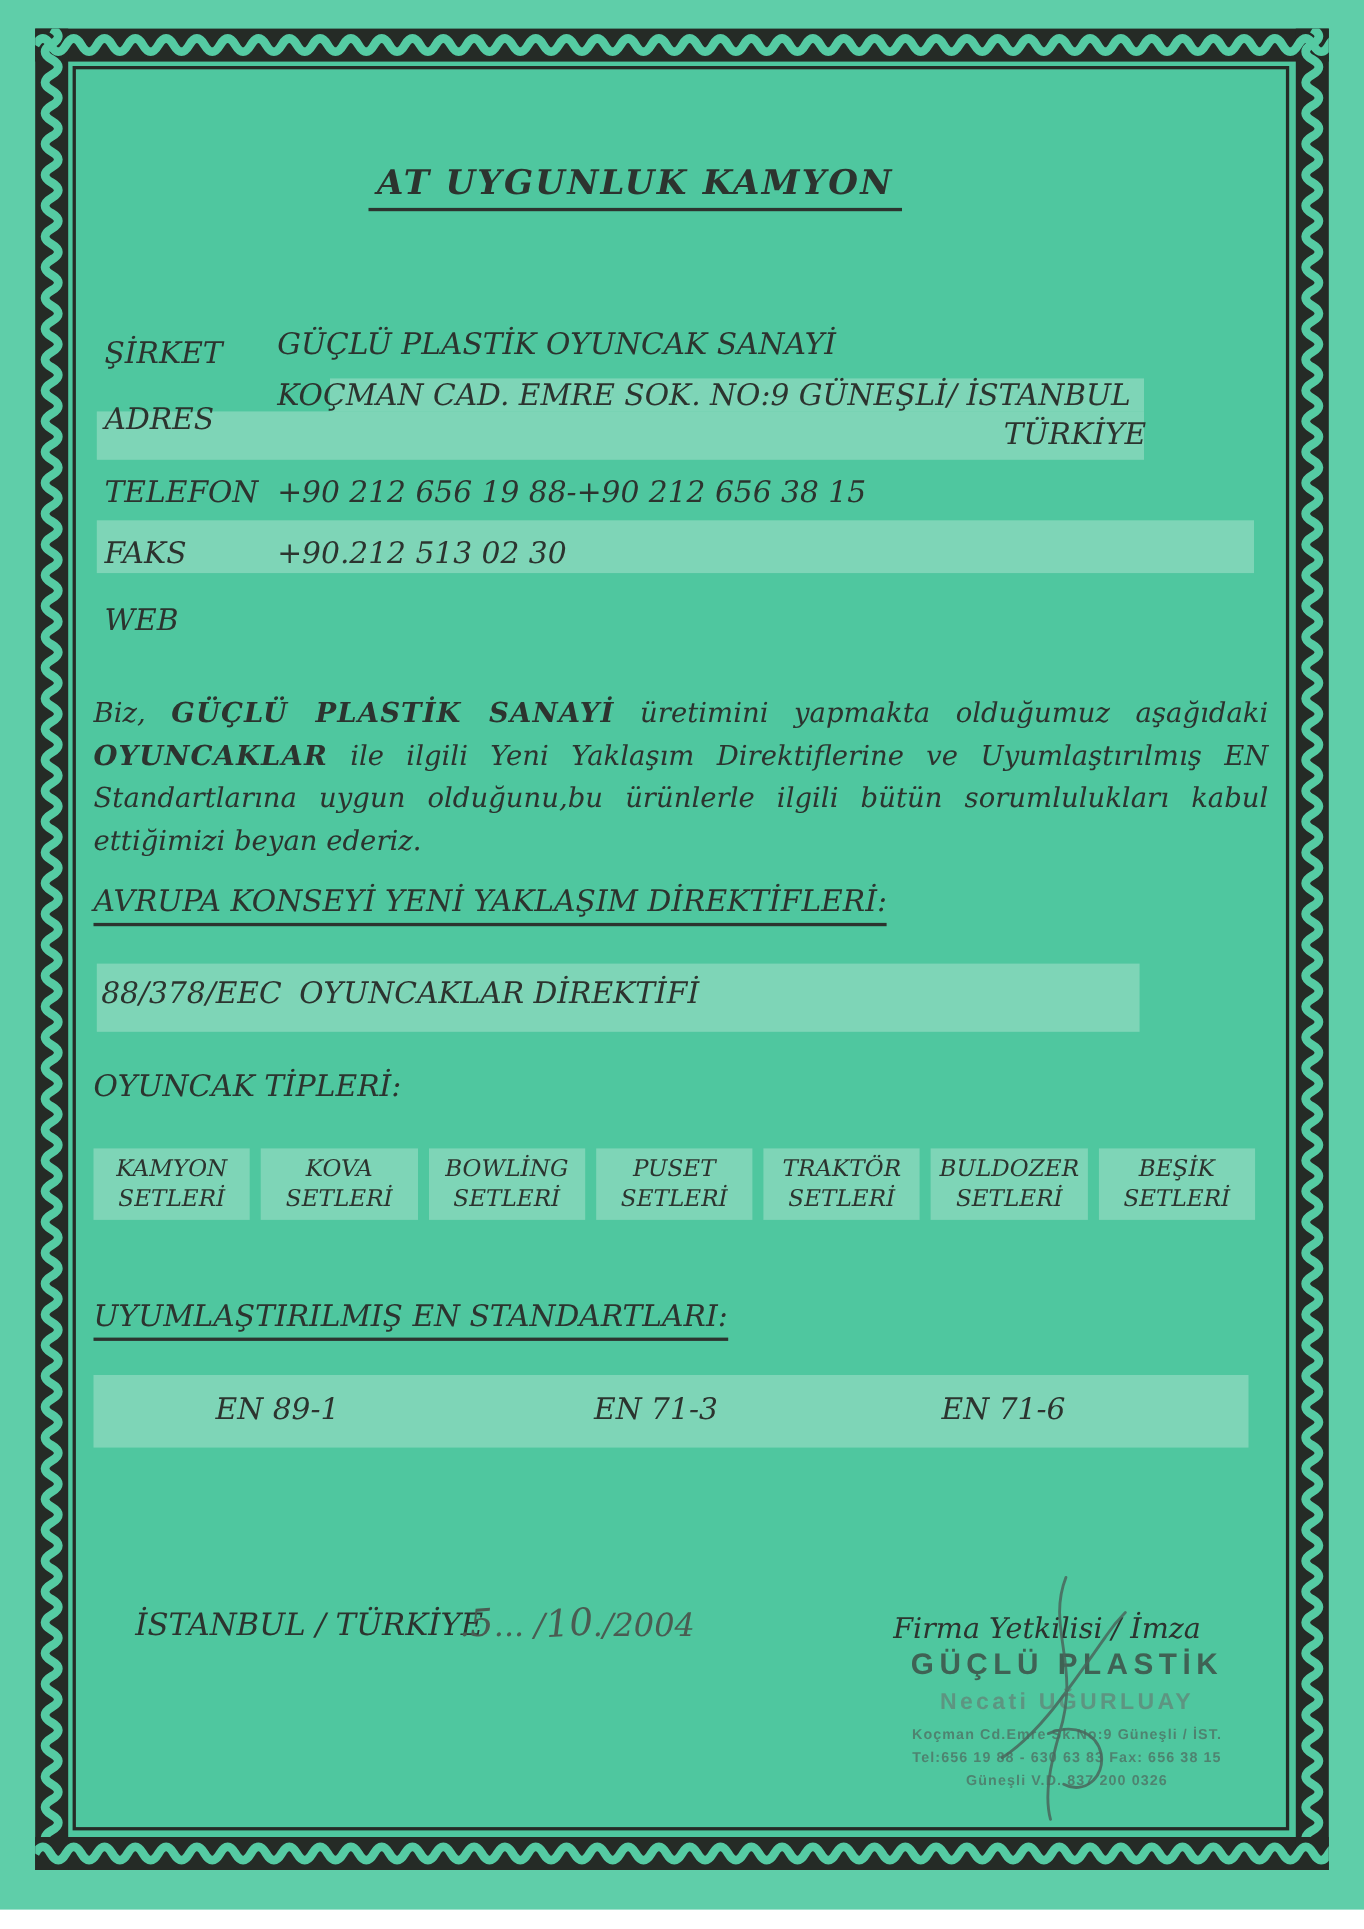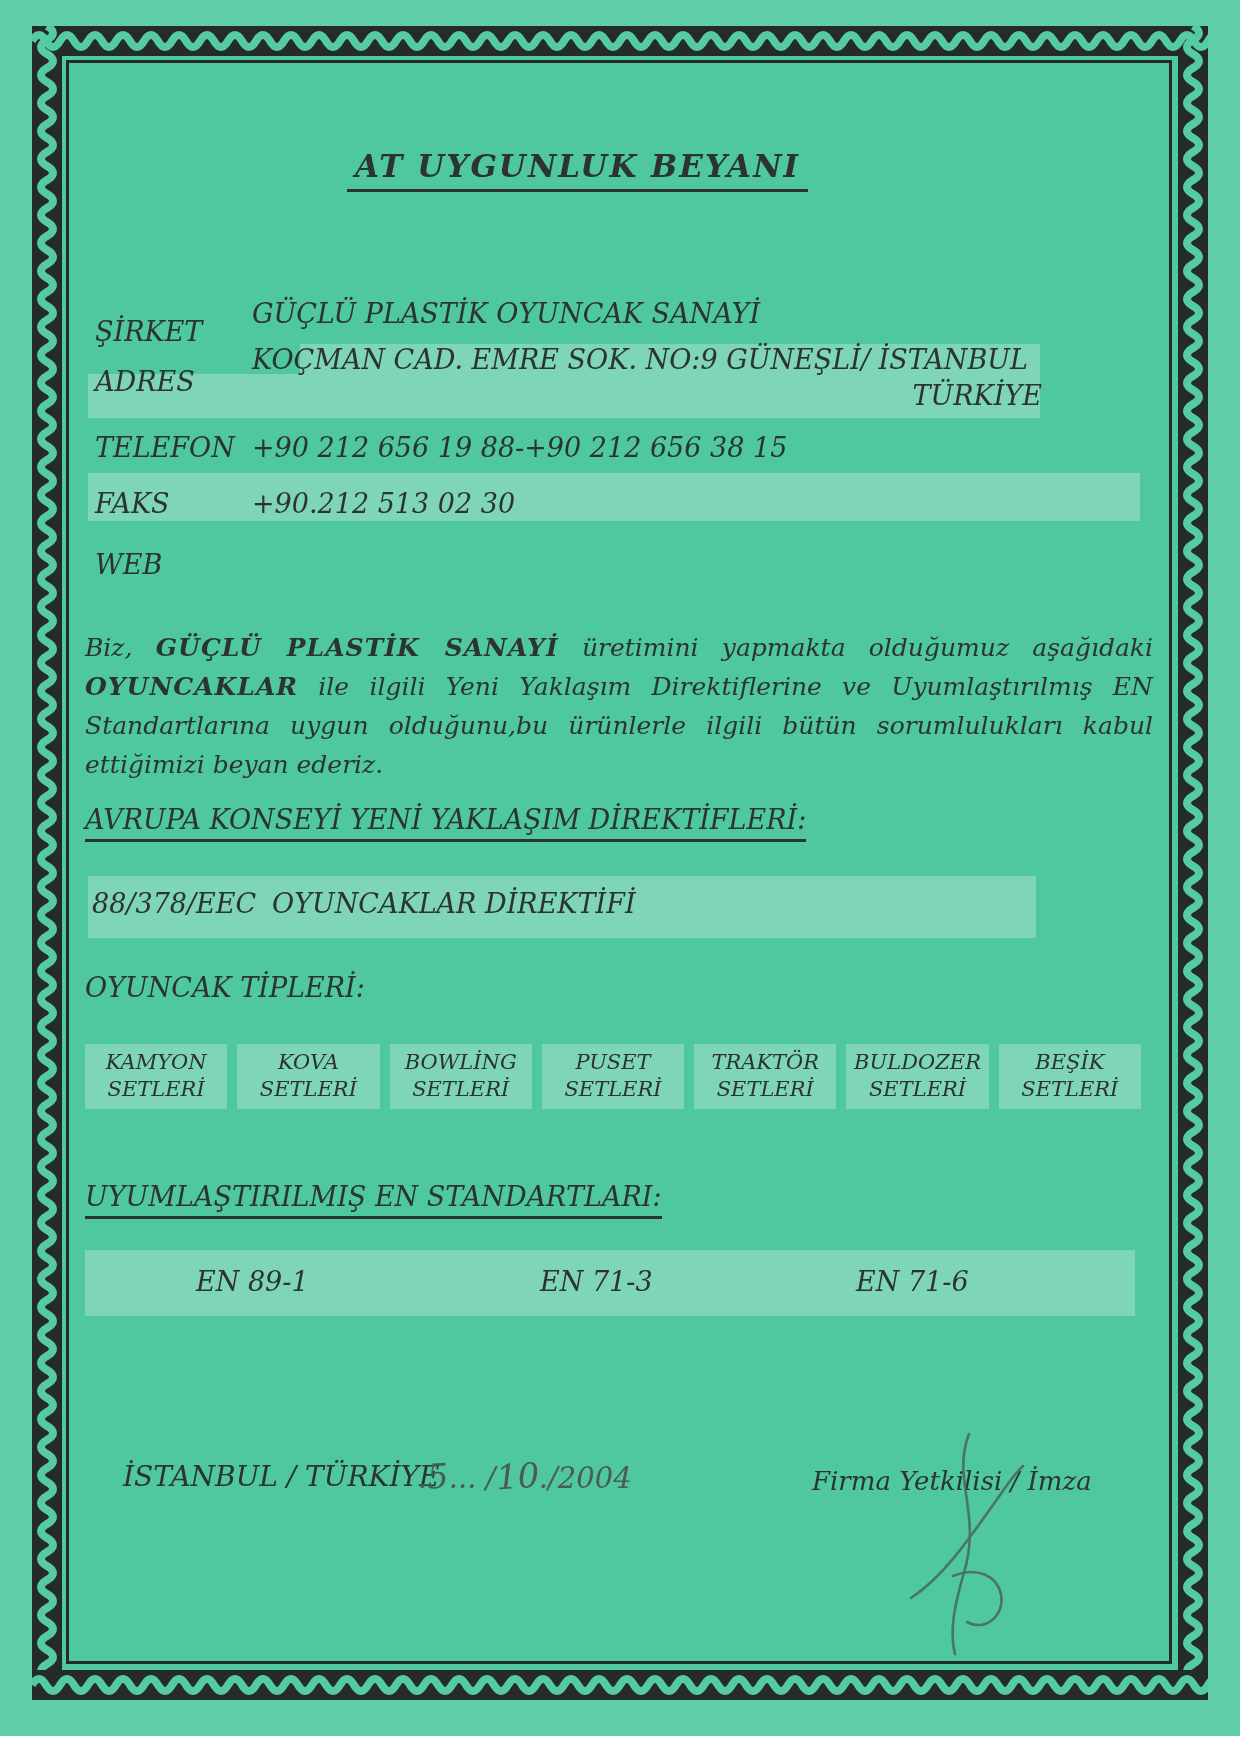--- a/index.html
+++ b/index.html
@@ -81,24 +81,24 @@
       </svg>
     <div class="inner-rule"></div>
 
     <div class="hl" style="left:300px;top:344px;width:740px;height:30px"></div>
     <div class="hl" style="left:88px;top:374px;width:952px;height:44px"></div>
     <div class="hl" style="left:88px;top:473px;width:1052px;height:48px"></div>
     <div class="hl" style="left:88px;top:876px;width:948px;height:62px"></div>
     <div class="hl" style="left:85px;top:1250px;width:1050px;height:66px"></div>
 
     <div class="title doc">
-      <span>AT UYGUNLUK BEYANI</span>
+      <span>AT UYGUNLUK KAMYON</span>
     </div>
 
-    <div class="lbl doc" style="top:316px">ŞİRKET</div>
+    <div class="lbl doc" style="top:306px">ŞİRKET</div>
     <div class="val doc" style="top:298px">GÜÇLÜ PLASTİK OYUNCAK SANAYİ</div>
 
     <div class="lbl doc" style="top:366px">ADRES</div>
     <div class="adres-val doc">
       <div>KOÇMAN CAD. EMRE SOK. NO:9 GÜNEŞLİ/ İSTANBUL</div>
       <div class="adres-l2">TÜRKİYE</div>
     </div>
 
     <div class="lbl doc" style="top:432px">TELEFON</div>
     <div class="val doc" style="top:432px">+90 212 656 19 88-+90 212 656 38 15</div>
@@ -159,20 +159,27 @@
     <div class="en-item" style="left:196px">EN 89-1</div>
     <div class="en-item" style="left:540px">EN 71-3</div>
     <div class="en-item" style="left:856px">EN 71-6</div>
 
     <div class="place doc">İSTANBUL / TÜRKİYE</div>
     <div class="date">
       <span>.</span><span class="hand">5</span><span>... /</span><span class="hand">10</span><span>./</span><span>2004</span>
     </div>
     <div class="signatory doc">Firma Yetkilisi / İmza</div>
 
+    <div class="stamp">
+      <div class="stamp-company">GÜÇLÜ PLASTİK</div>
+      <div class="stamp-person">Necati UĞURLUAY</div>
+      <div class="stamp-small">Koçman Cd.Emre Sk.No:9 Güneşli / İST.</div>
+      <div class="stamp-small" style="margin-top:2px">Tel:656 19 88 - 630 63 83 Fax: 656 38 15</div>
+      <div class="stamp-small" style="margin-top:2px">Güneşli V.D. 837 200 0326</div>
+    </div>
 
     <svg class="sig" width="150" height="240">
       <g fill="none" stroke="#49675c" stroke-width="2.6" opacity="0.85" stroke-linecap="round">
         <path d="M76 8 C 58 54, 90 88, 70 150 C 62 178, 56 206, 62 228"></path>
         <path d="M18 172 C 52 150, 78 110, 112 62 C 120 50, 126 44, 130 40"></path>
         <path d="M60 150 C 84 140, 104 150, 108 168 C 112 190, 92 206, 74 196"></path>
       </g>
     </svg>
   </div>
 </div>

